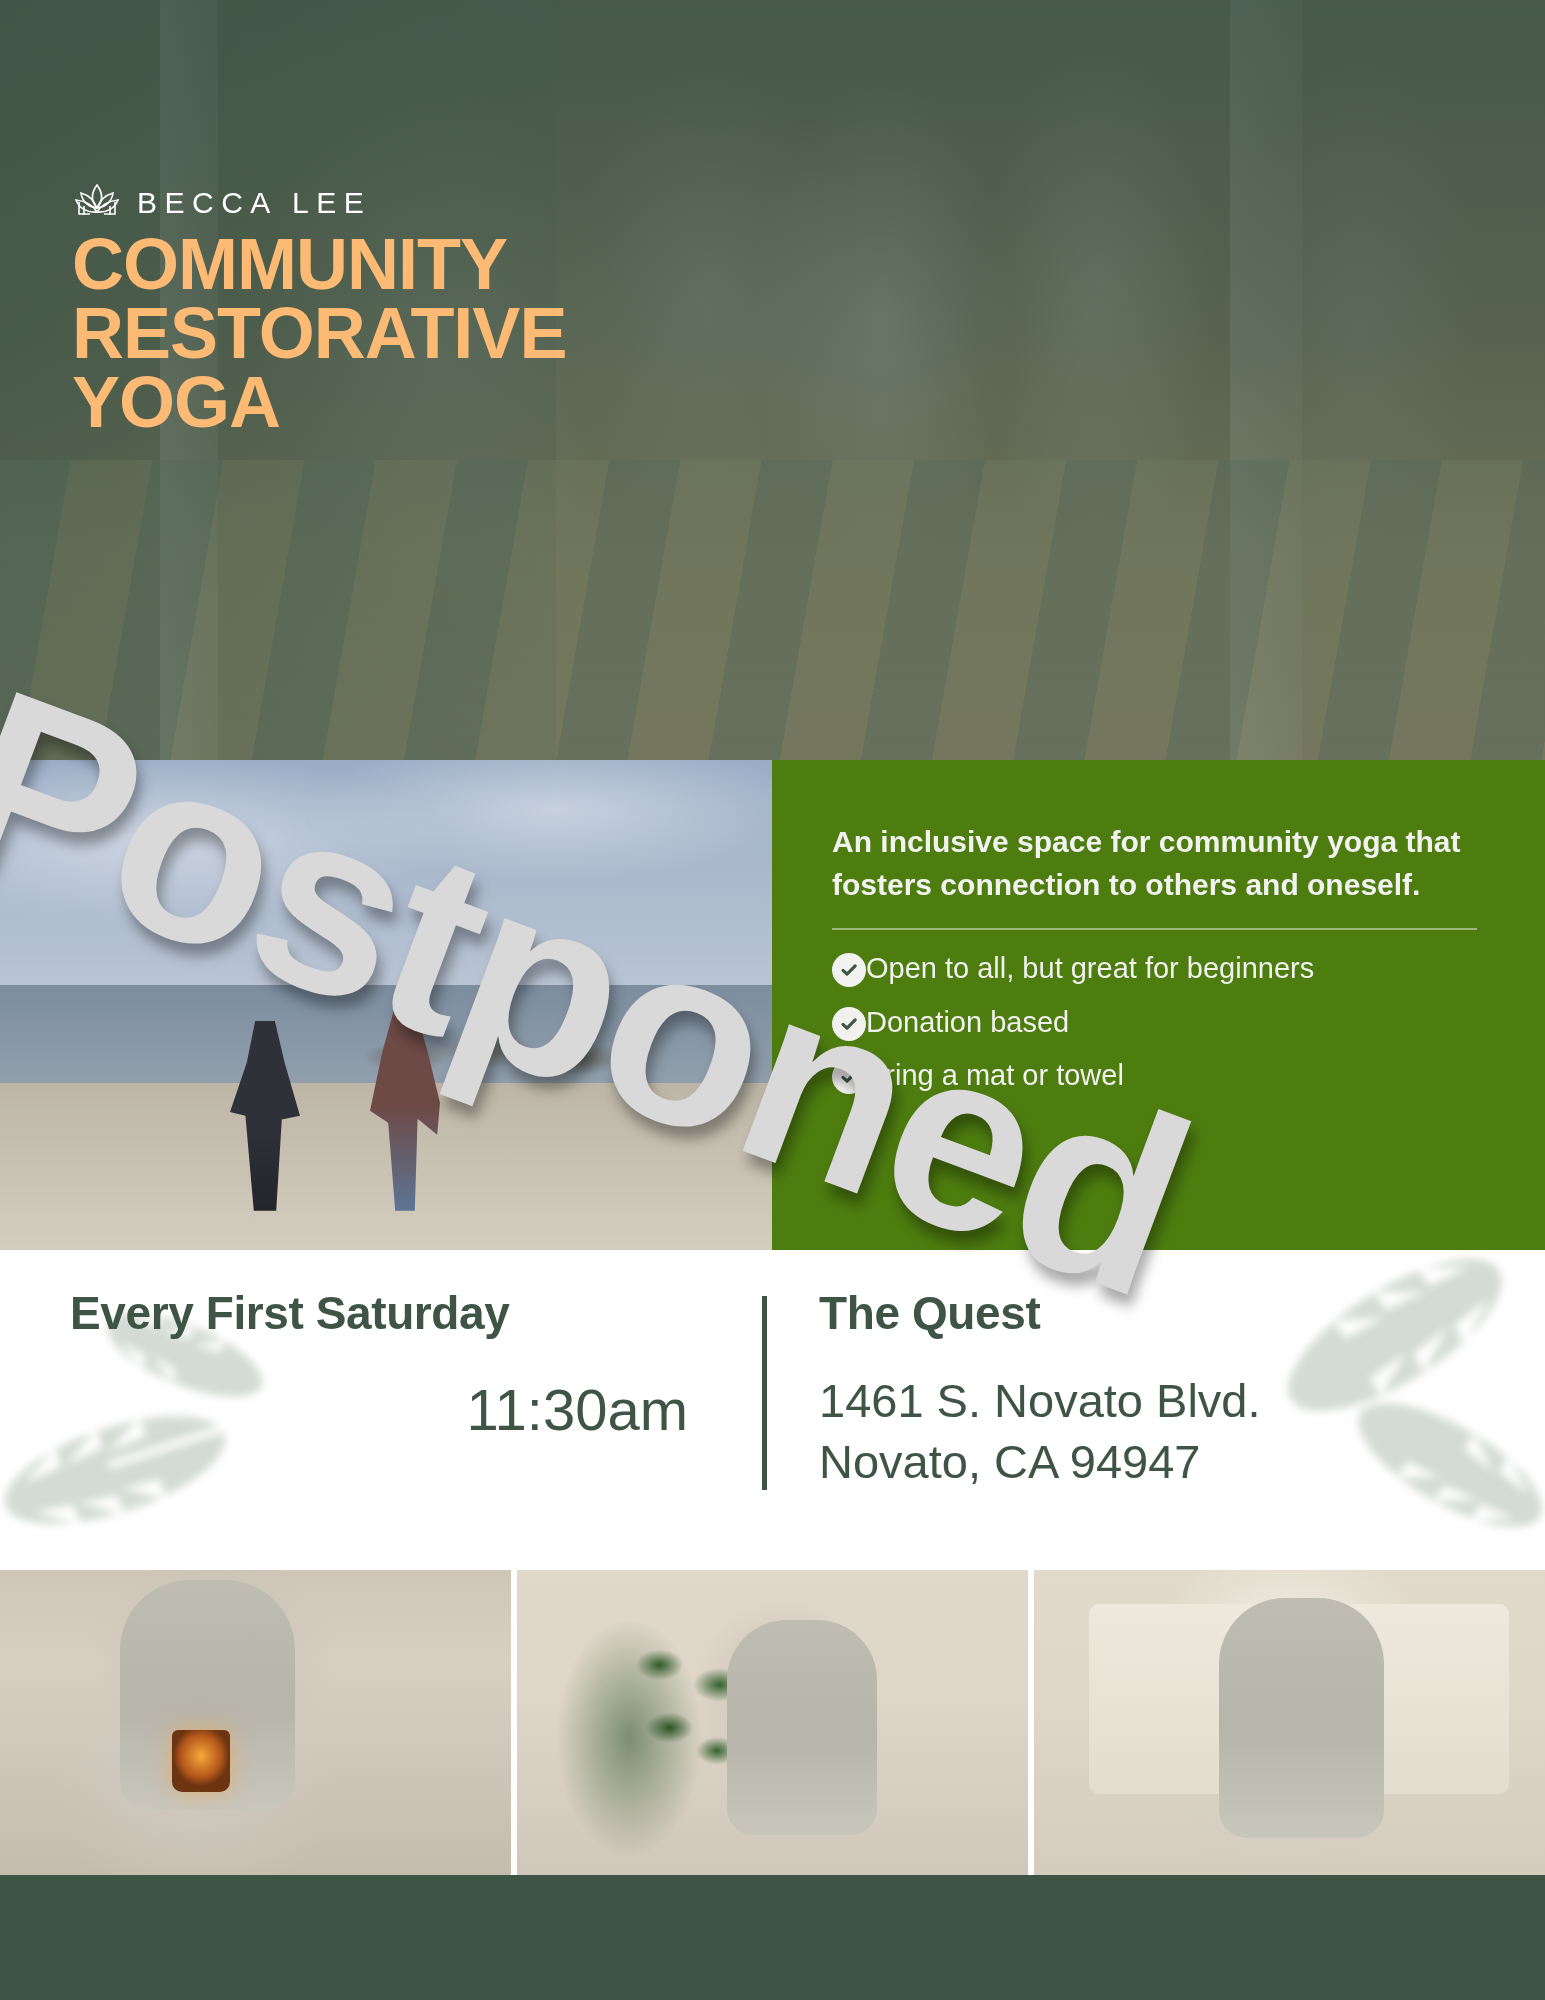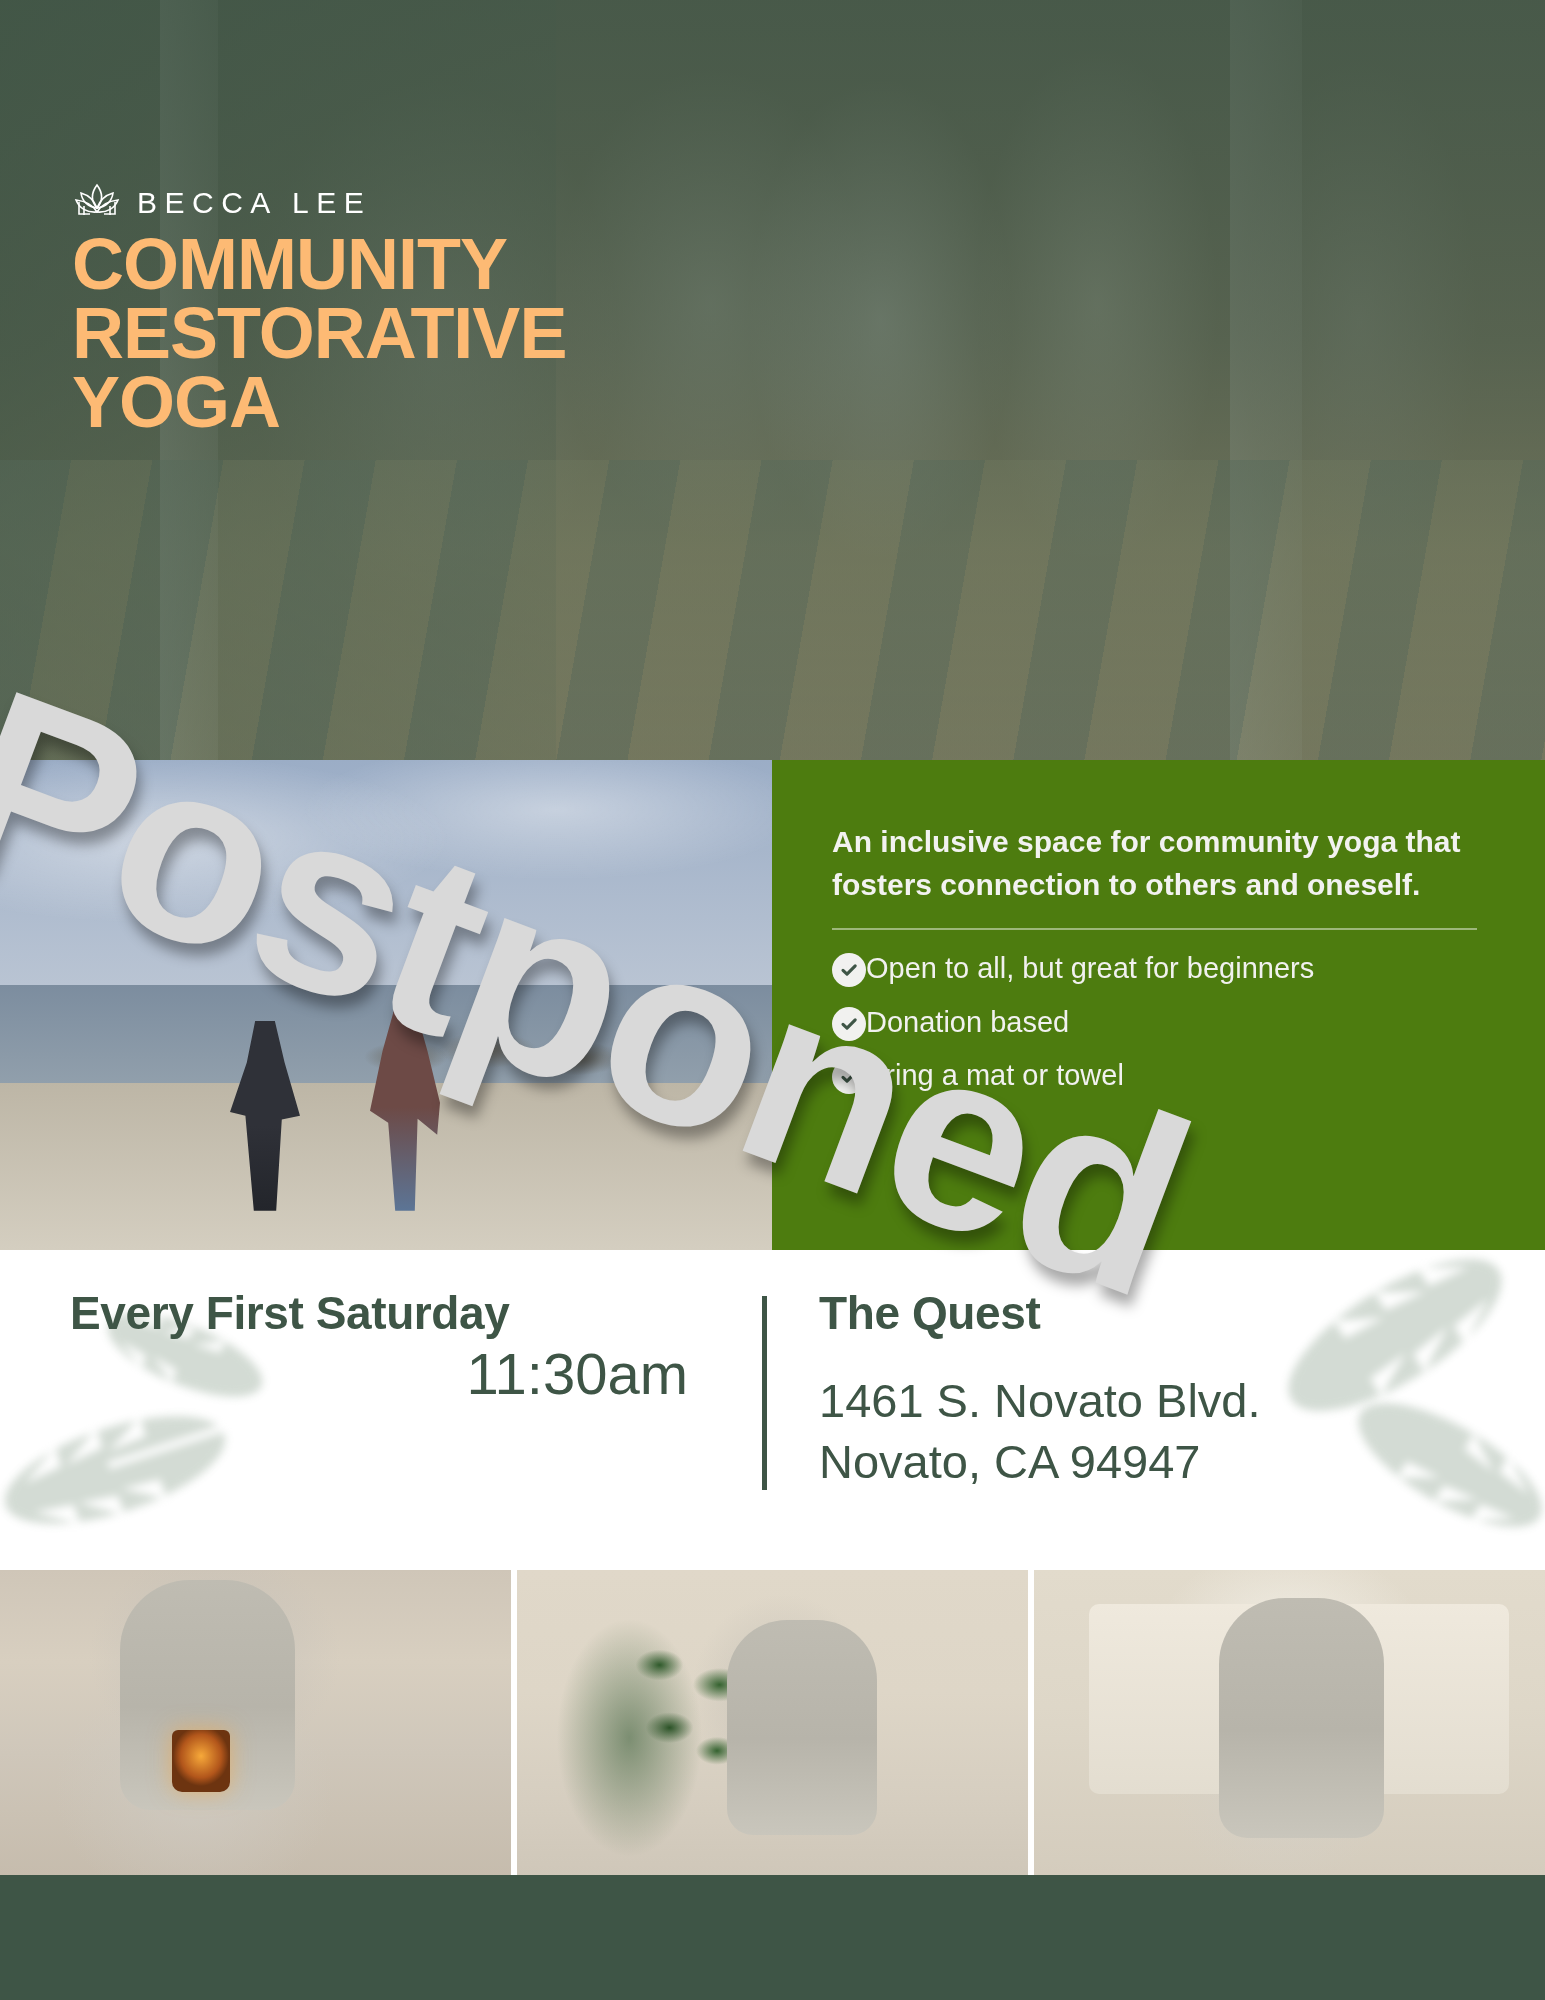--- a/index.html
+++ b/index.html
@@ -238,20 +238,21 @@
     font-size: 46px;
     font-weight: 800;
     letter-spacing: -0.4px;
     white-space: nowrap;
   }
   .info-time {
     color: #3e5546;
     font-size: 58px;
     font-weight: 400;
     text-align: right;
+    margin-top: 36px;
     padding-right: 22px;
   }
   .info-addr {
     color: #3e5546;
     font-size: 47px;
     font-weight: 400;
     line-height: 1.30;
     margin-top: 30px;
     white-space: nowrap;
   }

